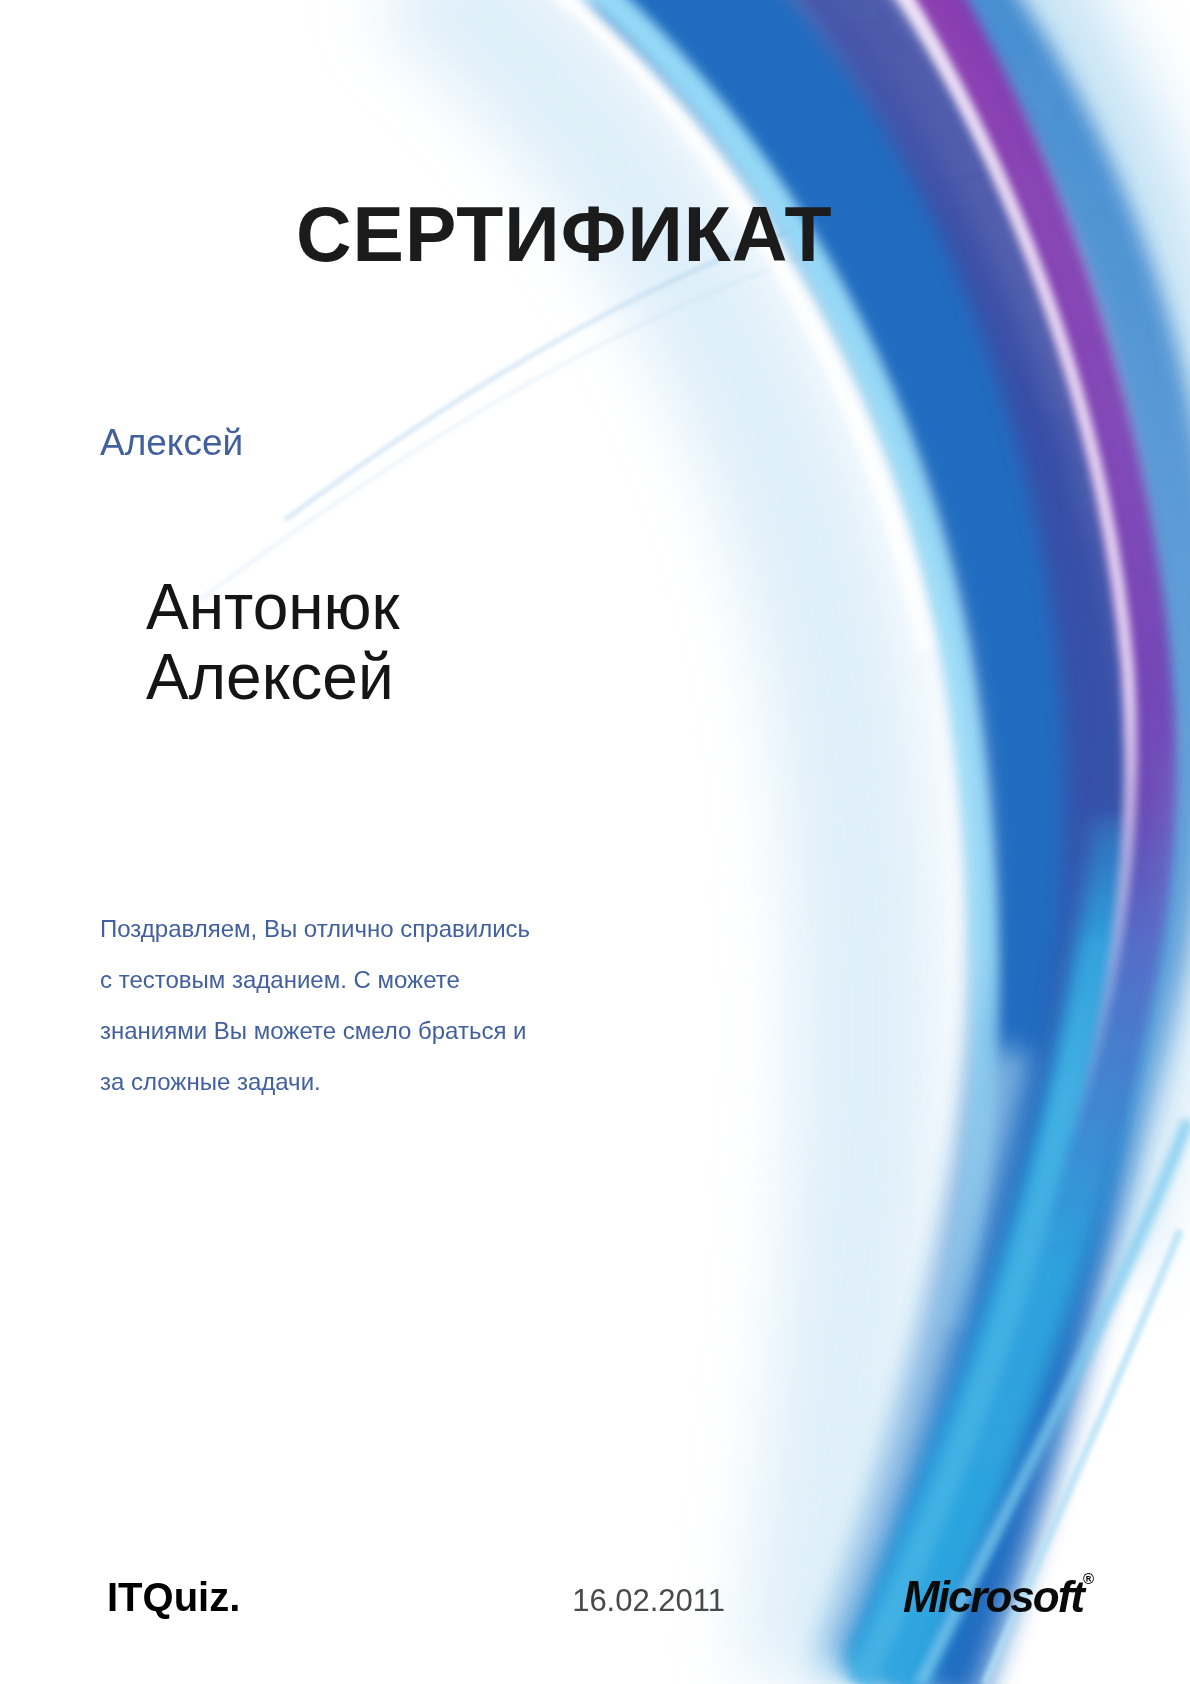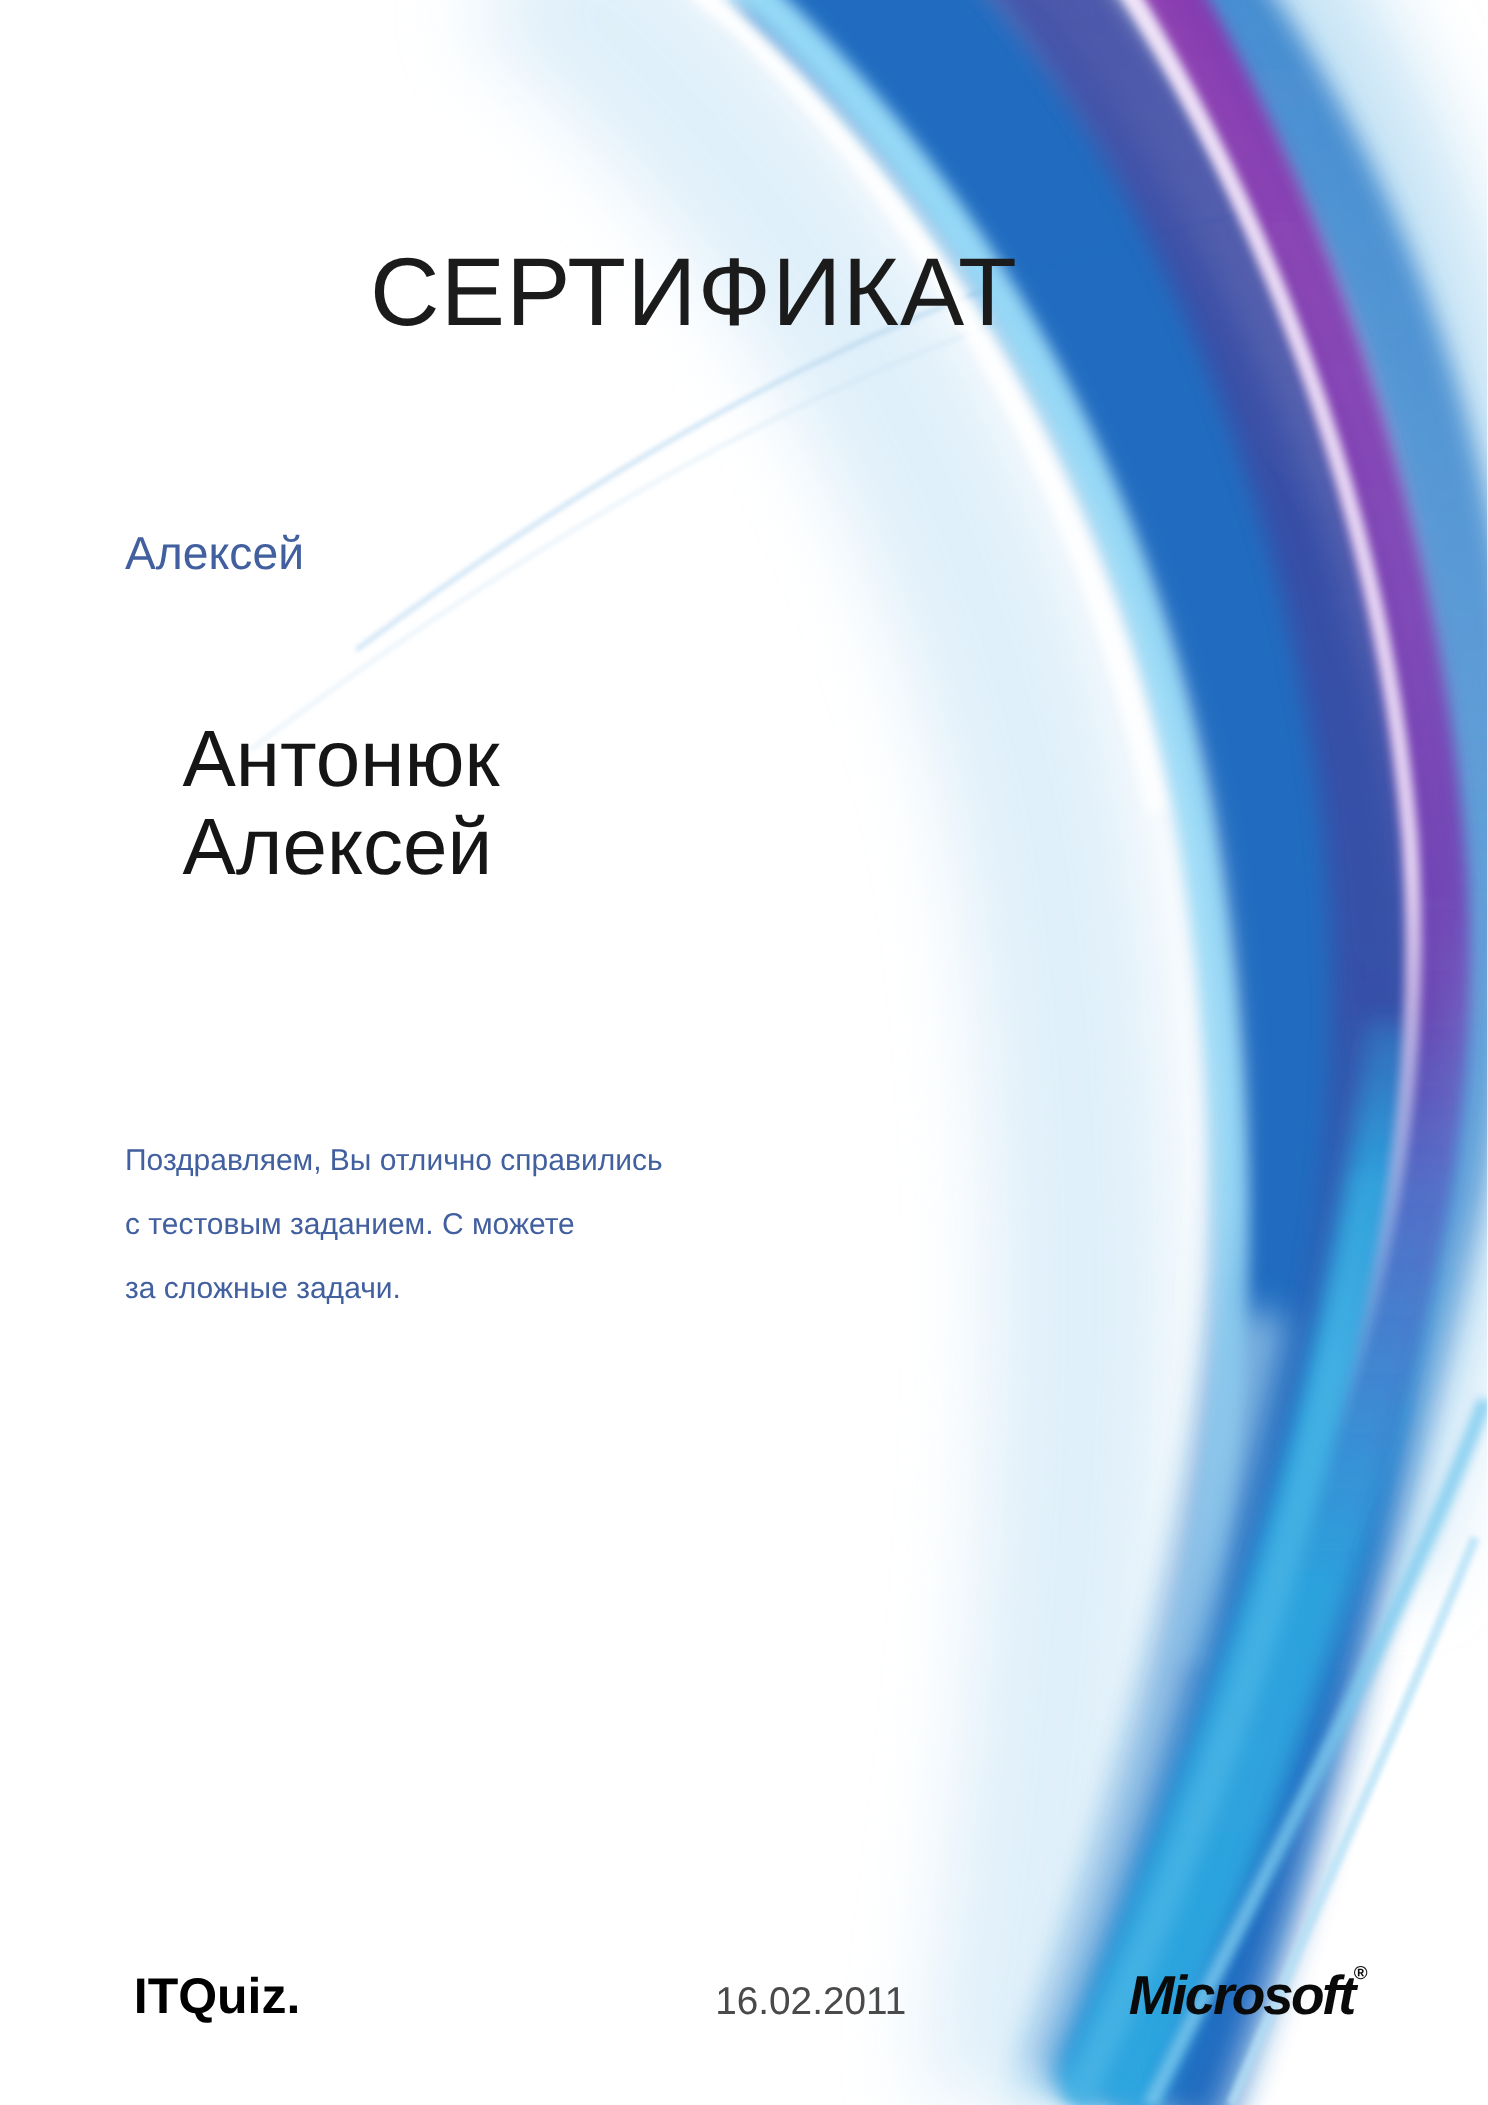--- a/index.html
+++ b/index.html
@@ -3,21 +3,21 @@
 <meta charset="utf-8">
 <style>
   html,body{margin:0;padding:0;background:#fff;}
   .page{
     position:relative;width:1190px;height:1684px;background:#ffffff;
     overflow:hidden;font-family:"Liberation Sans",sans-serif;
   }
   .swoosh{position:absolute;inset:0;z-index:0;}
   .layer{position:absolute;z-index:2;}
   .cert-title{
-    left:296px;top:190px;font-size:77px;font-weight:400;letter-spacing:1px;
+    left:296px;top:190px;font-size:77px;font-weight:700;letter-spacing:1px;
     color:#1b1b1b;
   }
   .qualification{
     left:100px;top:422px;font-size:37px;font-weight:400;color:#42609f;
   }
   .recipient{
     left:110px;top:572px;font-size:64px;line-height:70px;color:#151515;font-weight:400;margin-left:36px;
   }
   .message{
     left:100px;top:903px;font-size:24px;line-height:51px;color:#42609f;font-weight:400;
@@ -137,20 +137,21 @@
   <div class="layer qualification">Алексей</div>
 
   <div class="layer recipient">
     <div>Антонюк</div>
     <div>Алексей</div>
   </div>
 
   <div class="layer message">
     <div>Поздравляем, Вы отлично справились</div>
     <div>с тестовым заданием. С можете</div>
+    <div>знаниями Вы можете смело браться и</div>
     <div>за сложные задачи.</div>
   </div>
 
   <div class="layer issuer">ITQuiz.</div>
 
   <div class="layer issue-date">16.02.2011</div>
 
   <div class="layer ms-logo"><span>Microsoft</span><span class="reg">®</span></div>
 
 </div>

